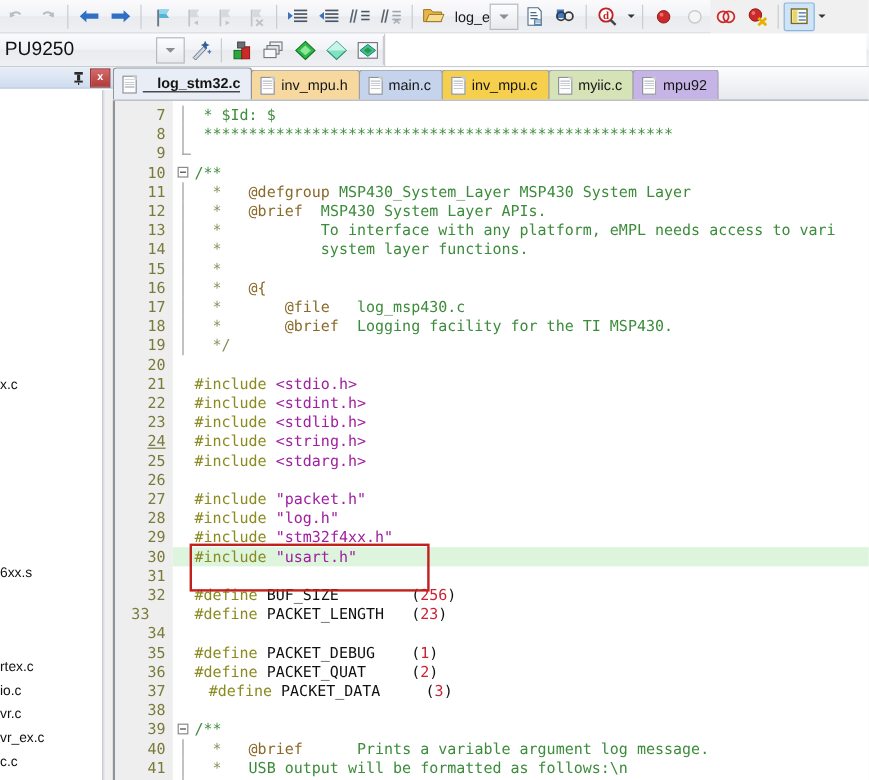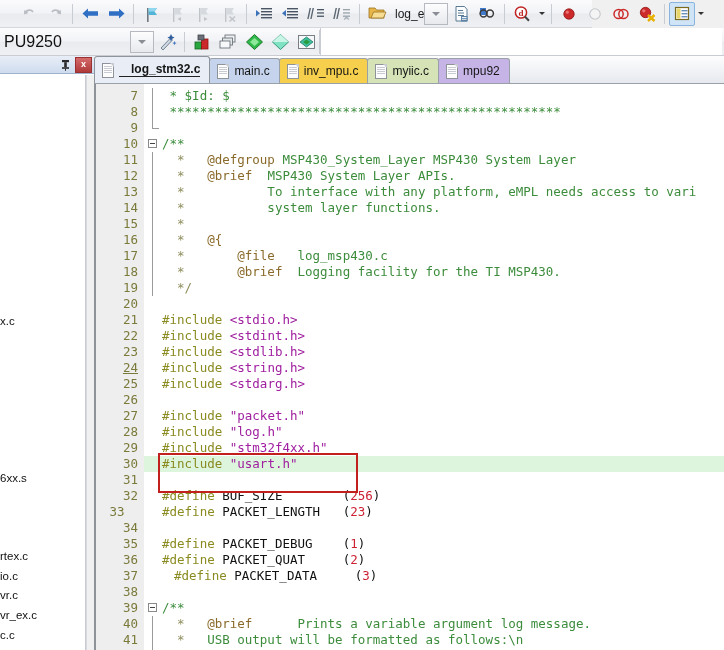--- a/index.html
+++ b/index.html
@@ -10,21 +10,21 @@
     background:#ffffff;
     -webkit-font-smoothing:none;
   }
   .app{position:relative;width:724px;height:650px;overflow:hidden;background:#f0f0f0;}
 
   
   .toolbar{
     height:28px;width:592px;box-sizing:border-box;
     background:linear-gradient(to bottom,#fbfbfd 0%,#f2f3f6 48%,#e9ebef 52%,#eff0f3 100%);
     border-bottom:1px solid #d5d7dc;
-    display:flex;align-items:center;padding:0 16px;
+    display:flex;align-items:center;padding:0 0;
   }
   .toolbar2{
     height:28px;width:724px;box-sizing:border-box;
     background:linear-gradient(to bottom,#fbfbfd 0%,#f2f3f6 48%,#e9ebef 52%,#eff0f3 100%);
     border-bottom:1px solid #c9ccd2;
     display:flex;align-items:center;padding:0 2px;
   }
   .tbtn{
     width:26px;height:24px;display:flex;align-items:center;justify-content:center;
     flex:0 0 auto;position:relative;
@@ -464,20 +464,26 @@
     </div>
   </div>
 
   <div class="editorwrap">
     <div class="tabstrip" id="tabstrip">
         <div class="tab active" style="background: rgb(233, 238, 246);">
           <div class="pagecorner">
             <i></i>
           </div>
           <span class="tname">log_stm32.c</span>
+        </div>
+        <div class="tab" style="background: rgb(247, 217, 160);">
+          <div class="pagecorner">
+            <i></i>
+          </div>
+          <span class="tname">inv_mpu.h</span>
         </div>
         <div class="tab" style="background: rgb(197, 212, 236);">
           <div class="pagecorner">
             <i></i>
           </div>
           <span class="tname">main.c</span>
         </div>
         <div class="tab" style="background: rgb(246, 208, 77);">
           <div class="pagecorner">
             <i></i>

